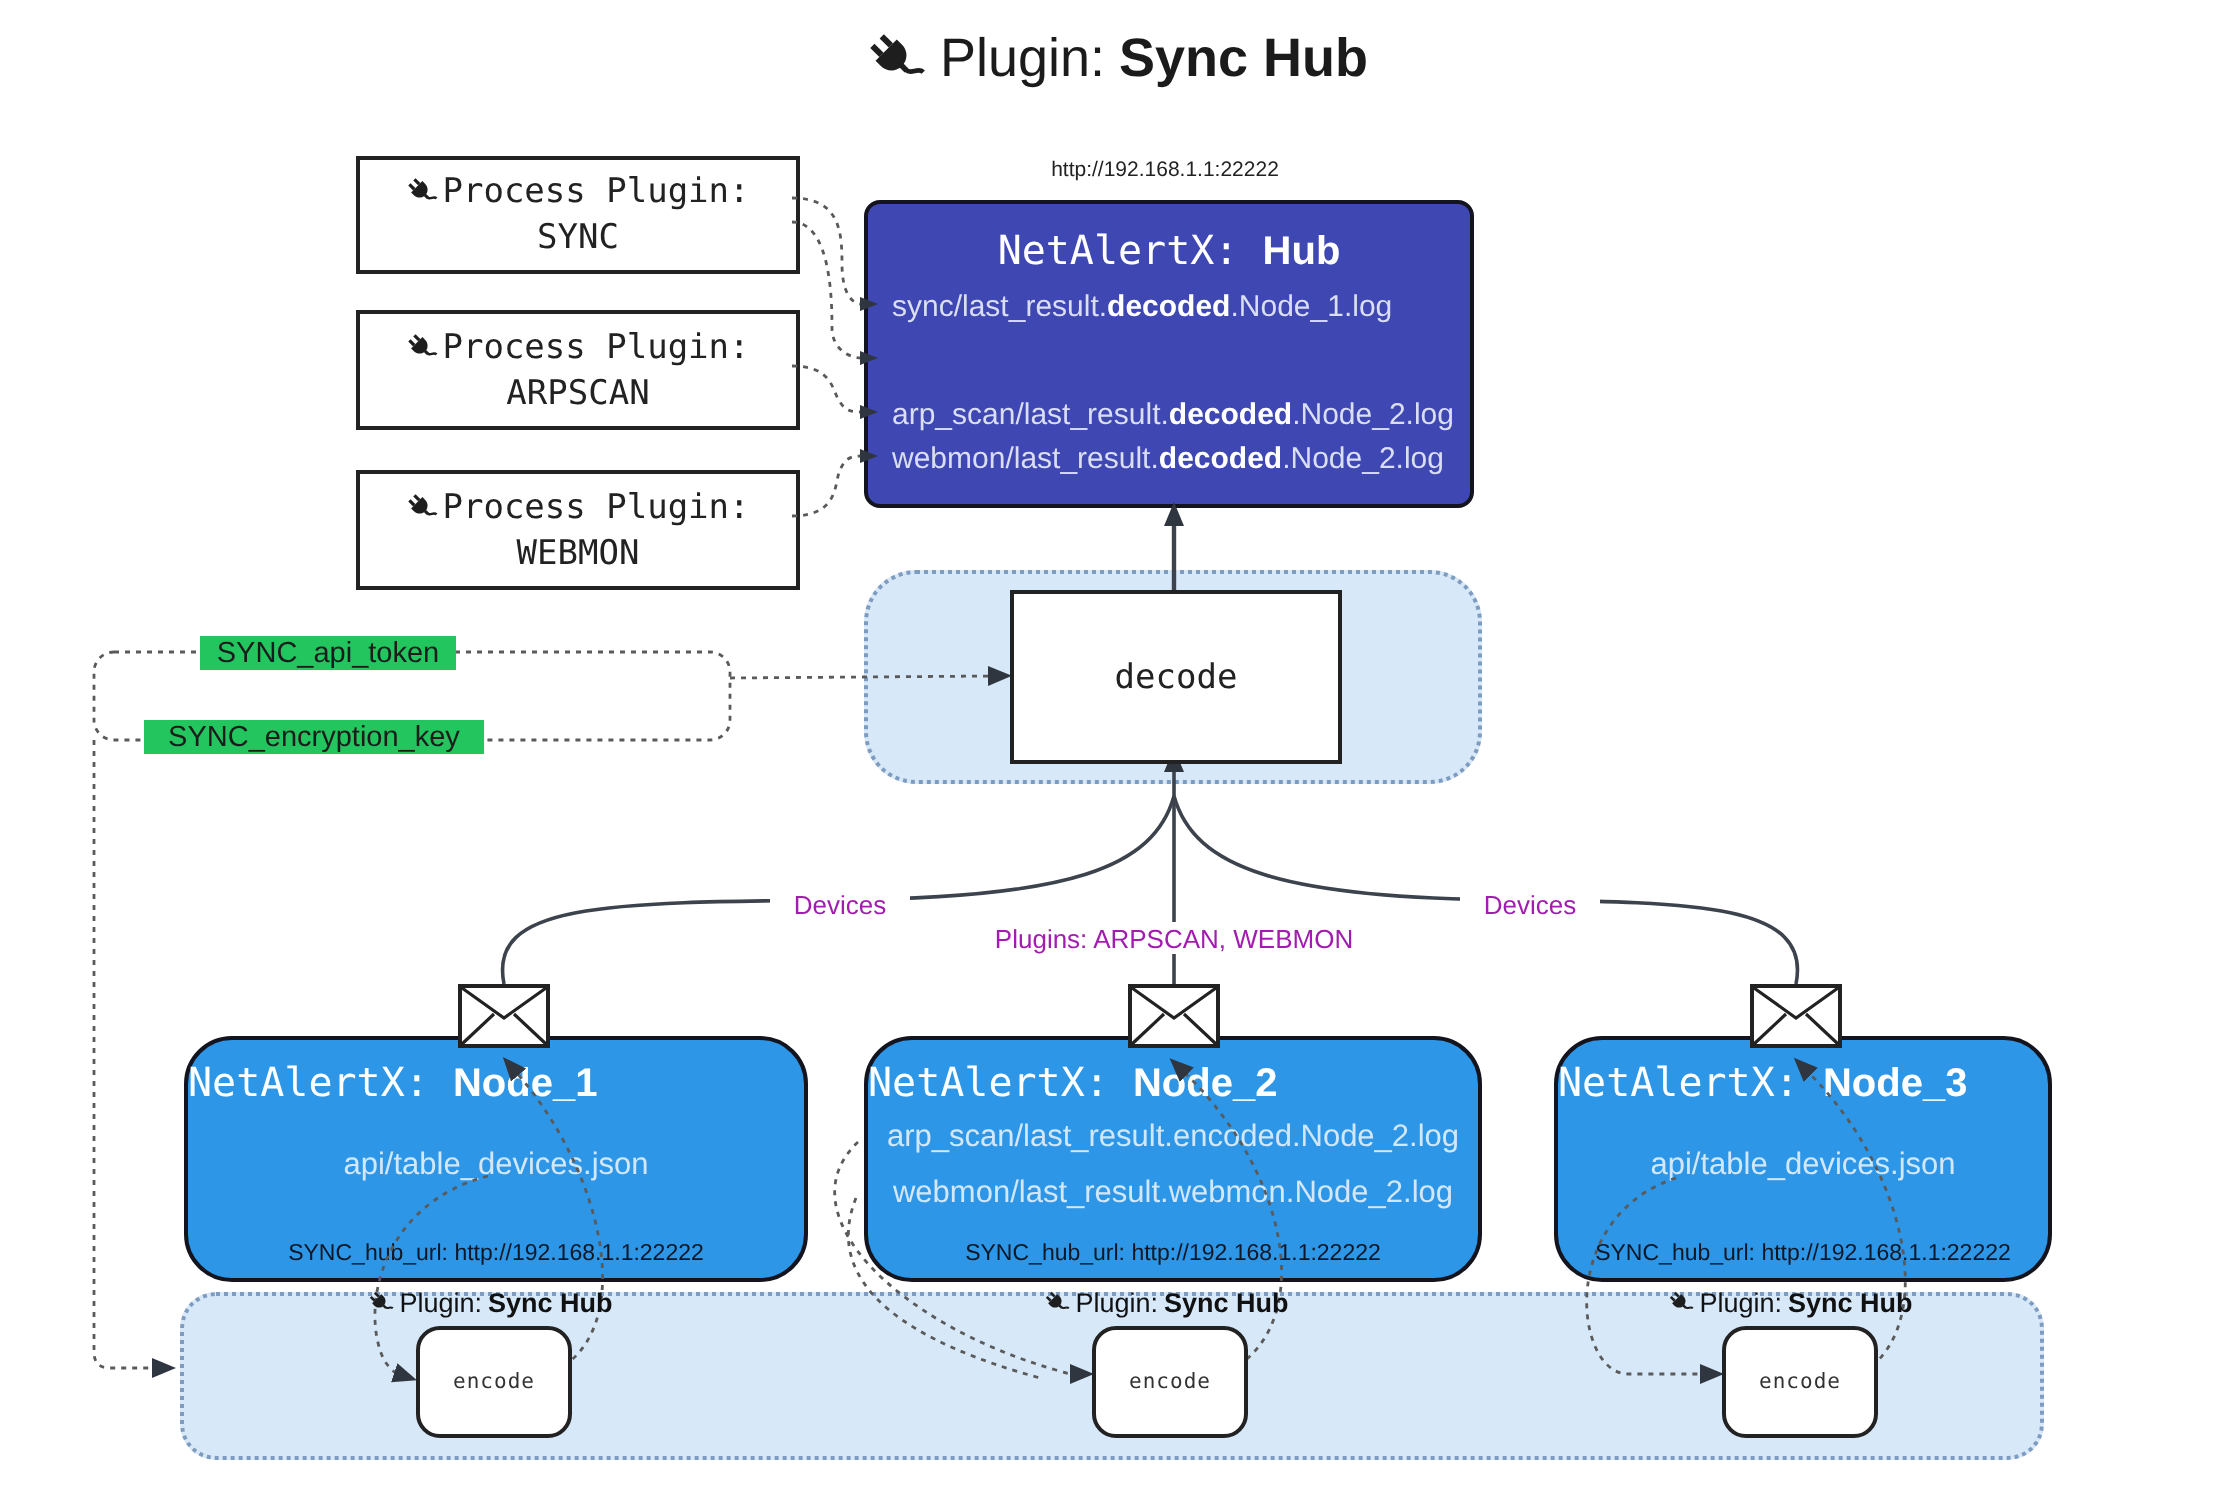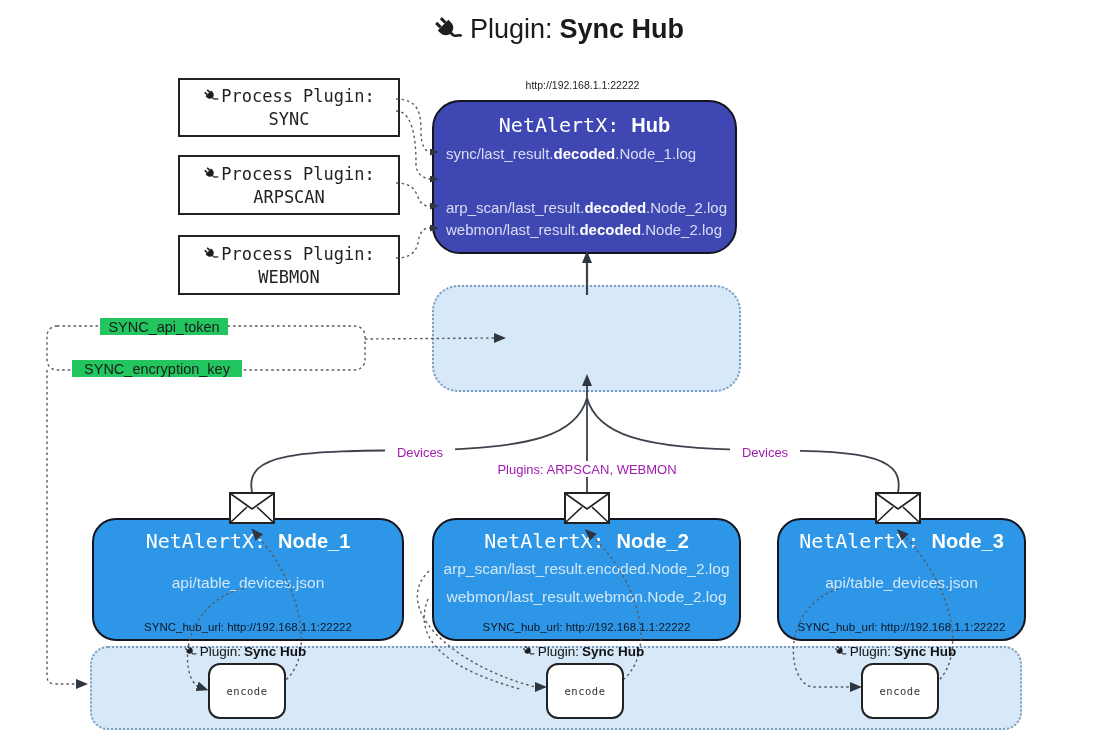--- a/index.html
+++ b/index.html
@@ -12,38 +12,38 @@
   .title-row{top:14px;left:0;width:100%;display:flex;justify-content:center;align-items:center;
              gap:7px;font-size:27px;color:#1b1b1b;z-index:2;}
   .title-row b{font-weight:700;}
 
   
   .ppbox{border:2px solid #222;background:#fff;display:flex;flex-direction:column;align-items:center;
          justify-content:center;gap:3px;font-size:17px;color:#222;z-index:2;}
   .ppbox .l1{display:flex;align-items:center;gap:2px;}
 
   
-  .hub{background:var(--hub-fill,#3f47b3);border:2px solid #14141e;border-radius:28px;z-index:1;}
+  .hub{background:var(--hub-fill,#3f47b3);border:2px solid #14141e;border-radius:8px;z-index:1;}
   .hub-title{position:absolute;top:11px;left:0;width:100%;text-align:center;font-size:20px;color:#fff;}
   .hub-title b,.node-title b{font-family:"Liberation Sans",sans-serif;font-weight:700;}
   .hub-row{position:absolute;left:12px;font-size:15px;color:var(--hub-text,#d9def2);white-space:nowrap;}
   .hub-row b{color:#fff;font-weight:700;}
   .hub-url{text-align:center;font-size:10.5px;color:#222;z-index:2;}
 
   
   .panel{background:var(--panel-fill,#d7e8f9);border:2px dotted var(--panel-border,#7d9cc0);z-index:0;}
 
   
   .wbox{background:#fff;border:2px solid #222;display:flex;align-items:center;justify-content:center;z-index:4;}
   .decode-box{font-size:17px;color:#222;}
   .encode-box{font-size:10.5px;letter-spacing:.5px;color:#333;border-radius:12px;}
 
   
   .node{background:var(--node-fill,#2d96e6);border:2px solid #14141e;border-radius:24px;z-index:1;}
-  .node-title{position:absolute;top:9px;left:0;width:100%;text-align:center;font-size:20px;color:#fff;white-space:nowrap;}
+  .node-title{position:absolute;top:9px;left:0;width:100%;font-size:20px;color:#fff;white-space:nowrap;}
   .node-file{position:absolute;left:0;width:100%;text-align:center;font-size:15.5px;
              color:var(--node-text,#d2e7fa);white-space:nowrap;}
   .node-url{position:absolute;bottom:6px;left:0;width:100%;text-align:center;font-size:11.5px;color:#0e1726;}
 
   
   .lbl{display:flex;align-items:center;justify-content:center;background:#fff;font-size:13px;
        color:#a21caf;z-index:5;white-space:nowrap;}
   .secret-lbl{background:#22c55e;font-size:14.5px;color:#1c1c1c;z-index:5;display:flex;align-items:center;
               justify-content:center;white-space:nowrap;}
   .enc-label{display:flex;align-items:center;justify-content:center;gap:3px;font-size:13.5px;
@@ -150,20 +150,23 @@
   <div class="abs hub" style="left:432px;top:100px;width:301px;height:150px;">
     <div class="hub-title mono">
       <span>NetAlertX:</span> <b>Hub</b>
     </div>
     <div class="hub-row" style="top:43px;"><span>sync/last_result.</span><b>decoded</b><span>.Node_1.log</span></div>
     <div class="hub-row" style="top:97px;"><span>arp_scan/last_result.</span><b>decoded</b><span>.Node_2.log</span></div>
     <div class="hub-row" style="top:119px;"><span>webmon/last_result.</span><b>decoded</b><span>.Node_2.log</span></div>
   </div>
 
   <div class="abs panel" style="left:432px;top:285px;width:305px;height:103px;border-radius:26px;"></div>
+  <div class="abs wbox decode-box mono" style="left:505px;top:295px;width:162px;height:83px;">
+    <span>decode</span>
+  </div>
 
   <div class="abs secret-lbl" style="left:100px;top:318px;width:128px;height:17px;">SYNC_api_token</div>
   <div class="abs secret-lbl" style="left:72px;top:360px;width:170px;height:17px;">SYNC_encryption_key</div>
 
   <div class="abs lbl" style="left:385px;top:444px;width:70px;height:16px;">Devices</div>
   <div class="abs lbl" style="left:499px;top:461px;width:176px;height:16px;">Plugins: ARPSCAN, WEBMON</div>
   <div class="abs lbl" style="left:730px;top:444px;width:70px;height:16px;">Devices</div>
 
   <svg class="abs env" style="left:229px;top:492px;" width="46" height="32">
       <use href="#env-sym"></use>

